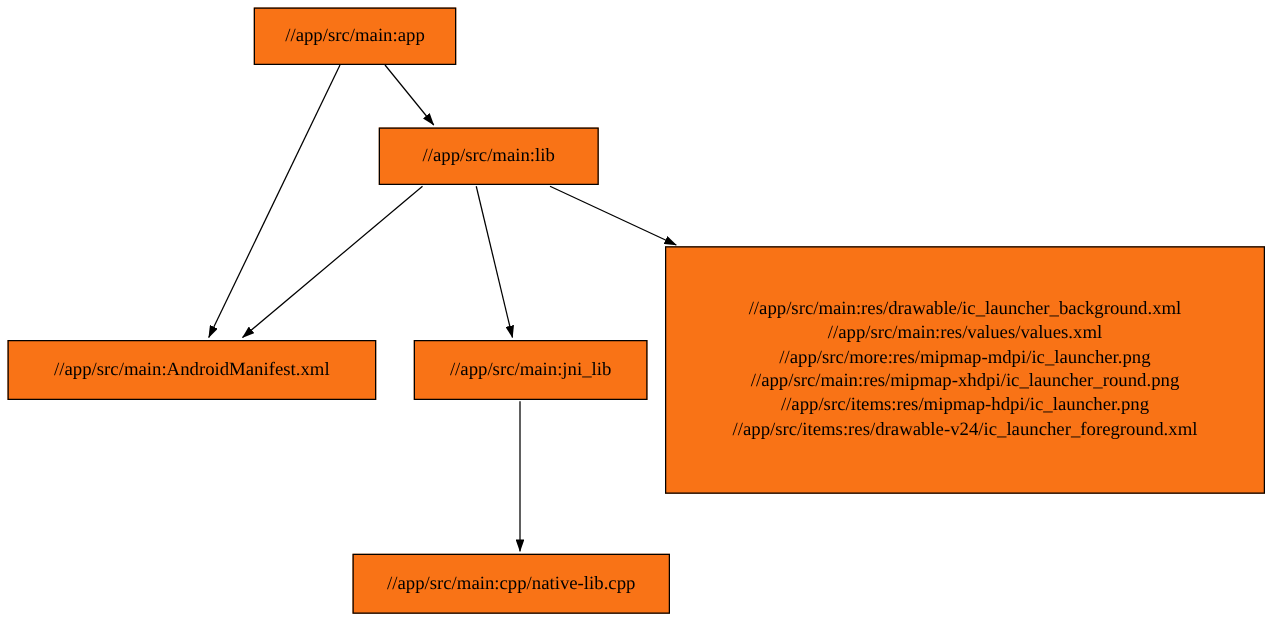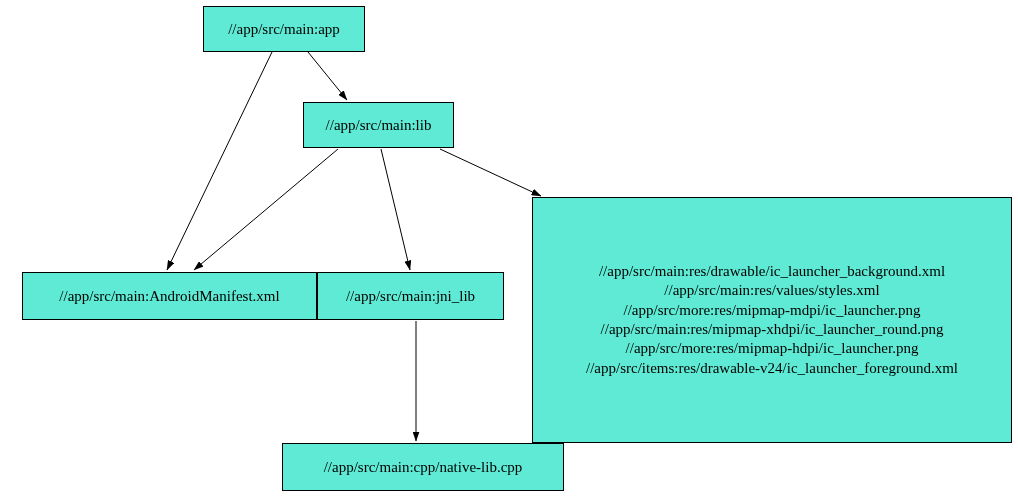--- a/index.html
+++ b/index.html
@@ -21,35 +21,35 @@
     left: 0;
     top: 0;
     width: 1018px;
     height: 496px;
     pointer-events: none;
   }
   .node {
     position: absolute;
     box-sizing: border-box;
     border: 1px solid #000000;
-    background: #5eead4;
+    background: #f97316;
     display: flex;
     align-items: center;
     justify-content: center;
     text-align: center;
     font-size: 15px;
     white-space: nowrap;
   }
   .node-app     { left: 203px; top: 6px;   width: 162px; height: 46px; }
-  .node-lib     { left: 303px; top: 102px; width: 151px; height: 46px; }
-  .node-manifest{ left: 22px;   top: 272px; width: 295px; height: 48px; }
-  .node-jni     { left: 317px; top: 272px; width: 187px; height: 48px; }
-  .node-cpp     { left: 282px; top: 443px; width: 282px; height: 48px; text-align: center; }
+  .node-lib     { left: 303px; top: 102px; width: 176px; height: 46px; }
+  .node-manifest{ left: 6px;   top: 272px; width: 295px; height: 48px; }
+  .node-jni     { left: 331px; top: 272px; width: 187px; height: 48px; }
+  .node-cpp     { left: 282px; top: 443px; width: 254px; height: 48px; text-align: center; }
   .node-res {
-    left: 532px; top: 197px; width: 480px; height: 246px;
+    left: 532px; top: 197px; width: 480px; height: 198px;
     flex-direction: column;
     line-height: 19.3px;
     justify-content: center;
   }
   .node-res div { width: 100%; }
 </style>
 </head>
 <body>
 
 <div class="canvas">
@@ -79,24 +79,24 @@
   <div class="node node-manifest">
     <span>//app/src/main:AndroidManifest.xml</span>
   </div>
 
   <div class="node node-jni">
     <span>//app/src/main:jni_lib</span>
   </div>
 
   <div class="node node-res">
     <div>//app/src/main:res/drawable/ic_launcher_background.xml</div>
-    <div>//app/src/main:res/values/styles.xml</div>
+    <div>//app/src/main:res/values/values.xml</div>
     <div>//app/src/more:res/mipmap-mdpi/ic_launcher.png</div>
     <div>//app/src/main:res/mipmap-xhdpi/ic_launcher_round.png</div>
-    <div>//app/src/more:res/mipmap-hdpi/ic_launcher.png</div>
+    <div>//app/src/items:res/mipmap-hdpi/ic_launcher.png</div>
     <div>//app/src/items:res/drawable-v24/ic_launcher_foreground.xml</div>
   </div>
 
   <div class="node node-cpp">
     <span>//app/src/main:cpp/native-lib.cpp</span>
   </div>
 
 </div>
 
 </body></html>

